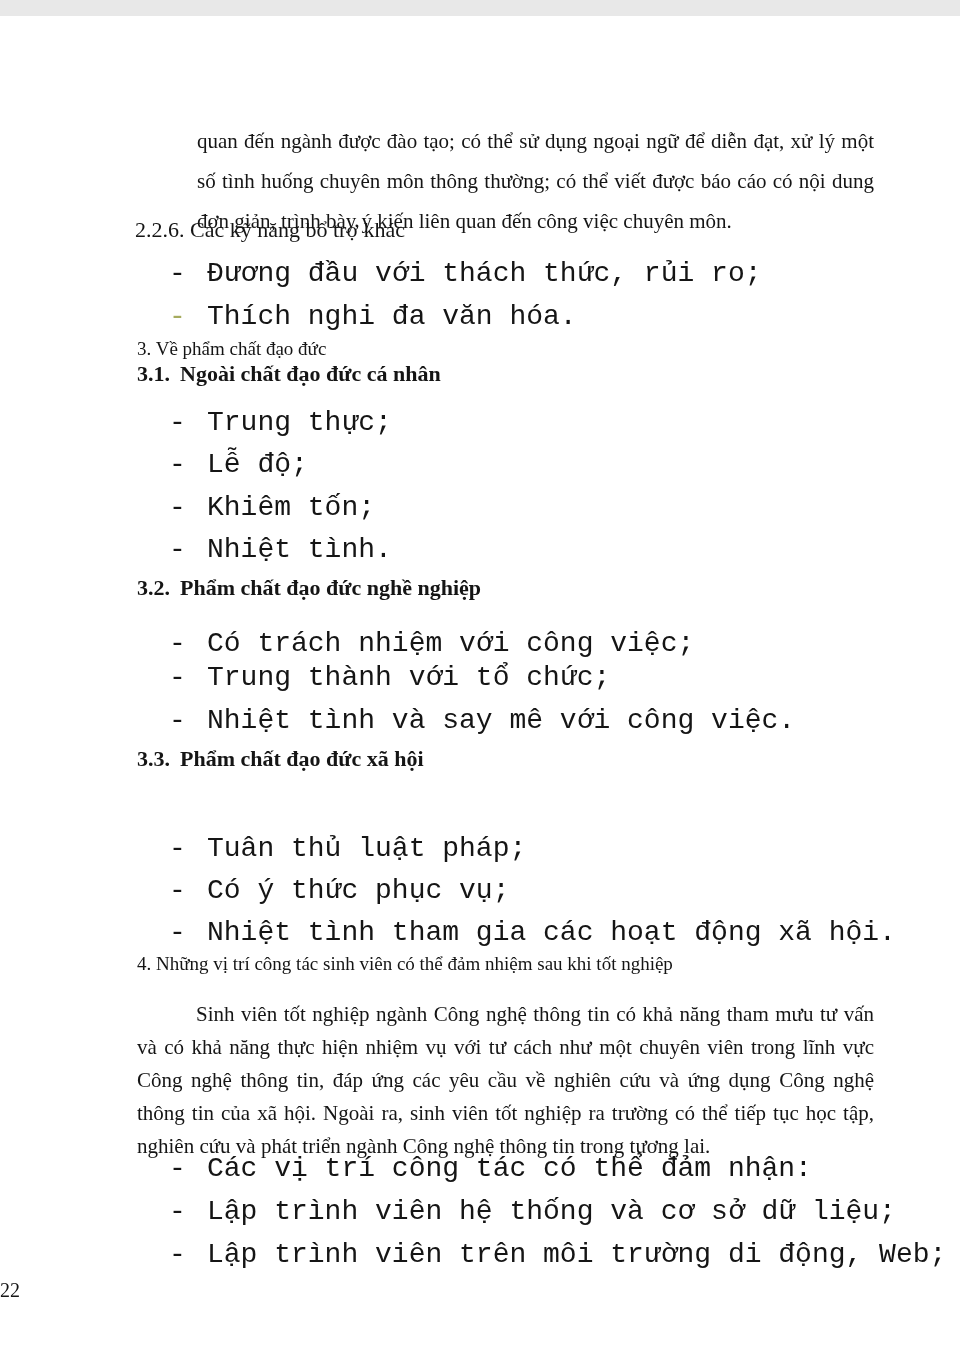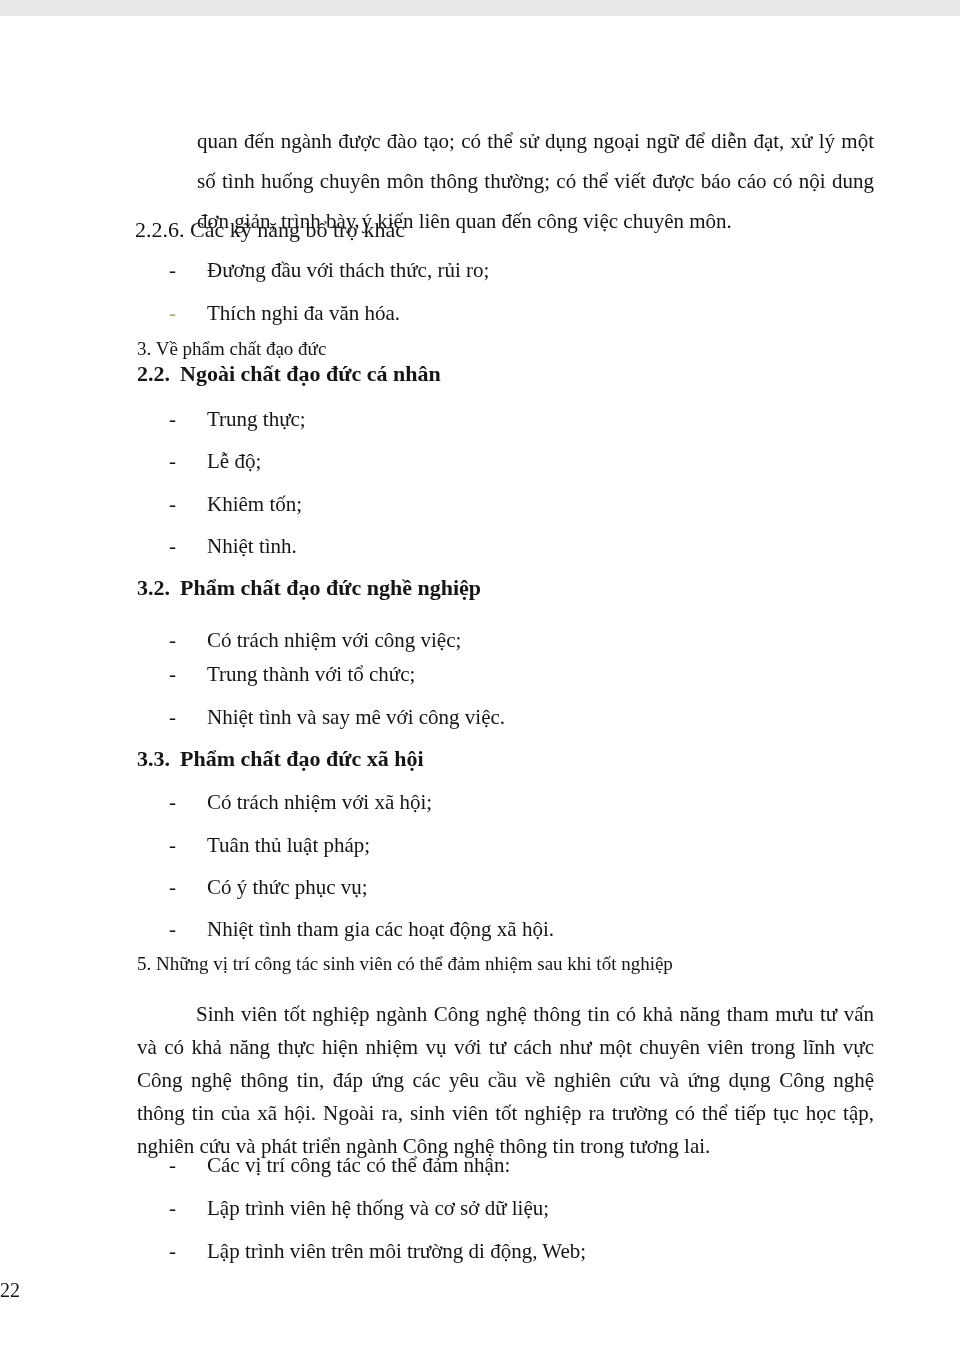--- a/index.html
+++ b/index.html
@@ -25,21 +25,21 @@
   .h-small{font-size:19px;left:137px;}
   .h-3{top:322px;}
   .h-4{top:937px;}
   
   .h-bold{left:137px;font-size:22px;font-weight:bold;}
   .h-31{top:345px;}
   .h-32{top:559px;}
   .h-33{top:730px;}
   .h-bold .num{display:inline-block;width:43px;}
   
-  .bullet{left:169px;font-size:21px;white-space:nowrap;}
+  .bullet{left:169px;font-size:28px;white-space:nowrap;font-family:Liberation Mono, monospace;}
   .bullet .dash{display:inline-block;width:38px;}
   .dash-olive{color:#a6ab5e;}
   
   .p-4{
     top:961px;left:137px;width:737px;
     font-size:21px;line-height:33px;
     text-align:justify;text-indent:59px;
   }
   .pagenum{top:1263px;left:0;width:960px;font-size:20px;}
 </style>
@@ -55,21 +55,21 @@
   <div class="abs bullet" style="top:242px">
     <span class="dash">-</span><span>Đương đầu với thách thức, rủi ro;</span>
   </div>
   <div class="abs bullet" style="top:285px">
     <span class="dash dash-olive">-</span><span>Thích nghi đa văn hóa.</span>
   </div>
 
   <div class="abs h-small h-3">3. Về phẩm chất đạo đức</div>
 
   <div class="abs h-bold h-31">
-    <span class="num">2.2.</span><span>Ngoài chất đạo đức cá nhân</span>
+    <span class="num">3.1.</span><span>Ngoài chất đạo đức cá nhân</span>
   </div>
   <div class="abs bullet" style="top:391px">
     <span class="dash">-</span><span>Trung thực;</span>
   </div>
   <div class="abs bullet" style="top:433px">
     <span class="dash">-</span><span>Lễ độ;</span>
   </div>
   <div class="abs bullet" style="top:476px">
     <span class="dash">-</span><span>Khiêm tốn;</span>
   </div>
@@ -86,34 +86,31 @@
   <div class="abs bullet" style="top:689px">
     <span class="dash">-</span><span>Nhiệt tình và say mê với công việc.</span>
   </div>
   <div class="abs bullet" style="top:646px">
     <span class="dash">-</span><span>Trung thành với tổ chức;</span>
   </div>
 
   <div class="abs h-bold h-33">
     <span class="num">3.3.</span><span>Phẩm chất đạo đức xã hội</span>
   </div>
-  <div class="abs bullet" style="top:774px">
-    <span class="dash">-</span><span>Có trách nhiệm với xã hội;</span>
-  </div>
   <div class="abs bullet" style="top:817px">
     <span class="dash">-</span><span>Tuân thủ luật pháp;</span>
   </div>
   <div class="abs bullet" style="top:859px">
     <span class="dash">-</span><span>Có ý thức phục vụ;</span>
   </div>
   <div class="abs bullet" style="top:901px">
     <span class="dash">-</span><span>Nhiệt tình tham gia các hoạt động xã hội.</span>
   </div>
 
-  <div class="abs h-small h-4">5. Những vị trí công tác sinh viên có thể đảm nhiệm sau khi tốt nghiệp</div>
+  <div class="abs h-small h-4">4. Những vị trí công tác sinh viên có thể đảm nhiệm sau khi tốt nghiệp</div>
   <p class="abs p-4">Sinh viên tốt nghiệp ngành Công nghệ thông tin có khả năng tham mưu tư vấn và có khả năng thực hiện nhiệm vụ với tư cách như một chuyên viên trong lĩnh vực Công nghệ thông tin, đáp ứng các yêu cầu về nghiên cứu và ứng dụng Công nghệ thông tin của xã hội. Ngoài ra, sinh viên tốt nghiệp ra trường có thể tiếp tục học tập, nghiên cứu và phát triển ngành Công nghệ thông tin trong tương lai.</p>
 
   <div class="abs bullet" style="top:1137px">
     <span class="dash">-</span><span>Các vị trí công tác có thể đảm nhận:</span>
   </div>
   <div class="abs bullet" style="top:1223px">
     <span class="dash">-</span><span>Lập trình viên trên môi trường di động, Web;</span>
   </div>
   <div class="abs bullet" style="top:1180px">
     <span class="dash">-</span><span>Lập trình viên hệ thống và cơ sở dữ liệu;</span>

